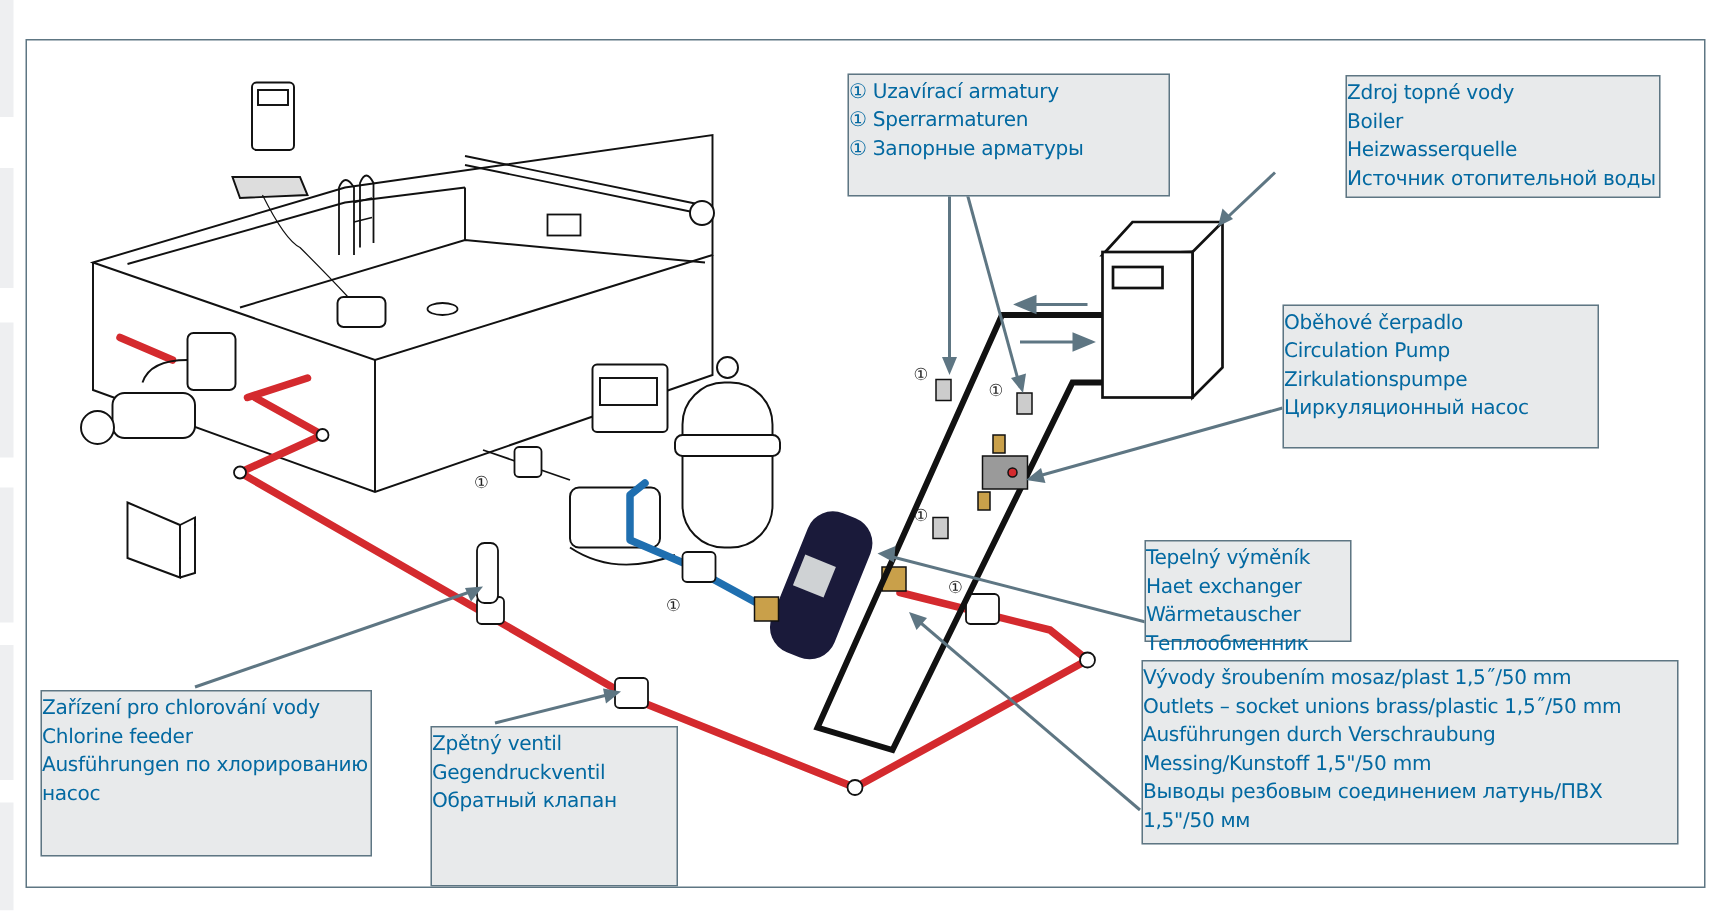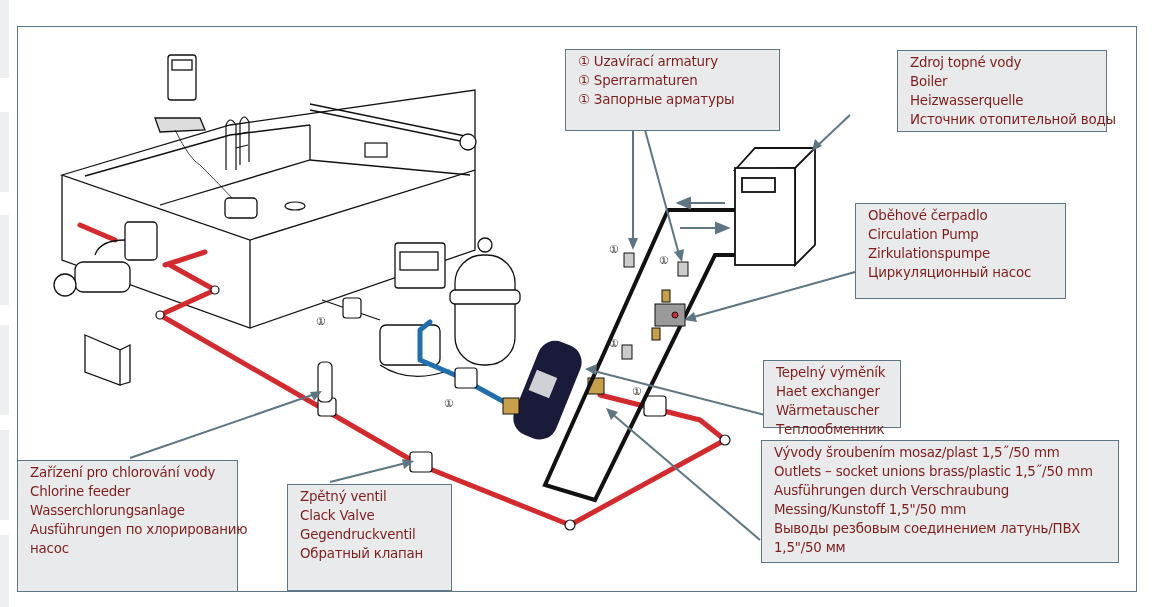--- a/index.html
+++ b/index.html
@@ -3,21 +3,21 @@
 <meta charset="utf-8">
 <style>
   html, body { margin:0; padding:0; }
   body { width:1156px; height:607px; background:#ffffff; position:relative; overflow:hidden;
          font-family:"DejaVu Sans", sans-serif; }
   .stripe { position:absolute; left:0; width:9px; background:#eeeff1; }
   .frame { position:absolute; left:17px; top:26px; width:1120px; height:566px;
            border:1px solid #5e7683; background:#fff; box-sizing:border-box; }
   svg.art { position:absolute; left:0; top:0; }
   .box { position:absolute; background:#e8eaeb; border:1px solid #5e7683; box-sizing:border-box;
-         padding:2px 6px 2px 12px; font-size:13.4px; line-height:19px; color:#7f1d1d;
+         padding:2px 6px 2px 0; font-size:13.4px; line-height:19px; color:#0369a1;
          font-family:"DejaVu Sans", sans-serif; letter-spacing:-0.2px; }
   .box div { white-space:nowrap; }
   .tag { font-family:"DejaVu Serif", serif; font-size:11px; fill:#222; }
 </style>
 </head>
 <body>
 
 <div class="stripe" style="top:0;height:78px"></div>
 <div class="stripe" style="top:112px;height:80px"></div>
 <div class="stripe" style="top:215px;height:90px"></div>
@@ -215,26 +215,24 @@
 
 <div class="box" style="left:761px;top:440px;width:358px;height:123px">
   <div>Vývody šroubením mosaz/plast 1,5˝/50 mm</div>
   <div>Outlets – socket unions brass/plastic 1,5˝/50 mm</div>
   <div>Ausführungen durch Verschraubung</div>
   <div>Messing/Kunstoff 1,5"/50 mm</div>
   <div>Выводы резбовым соединением латунь/ПВХ</div>
   <div>1,5"/50 мм</div>
 </div>
 
-<div class="box" style="left:17px;top:460px;width:221px;height:132px">
+<div class="box" style="left:27px;top:460px;width:221px;height:111px">
   <div>Zařízení pro chlorování vody</div>
   <div>Chlorine feeder</div>
-  <div>Wasserchlorungsanlage</div>
   <div>Ausführungen по хлорированию</div>
   <div>насос</div>
 </div>
 
 <div class="box" style="left:287px;top:484px;width:165px;height:107px">
   <div>Zpětný ventil</div>
-  <div>Clack Valve</div>
   <div>Gegendruckventil</div>
   <div>Обратный клапан</div>
 </div>
 
 </body></html>

